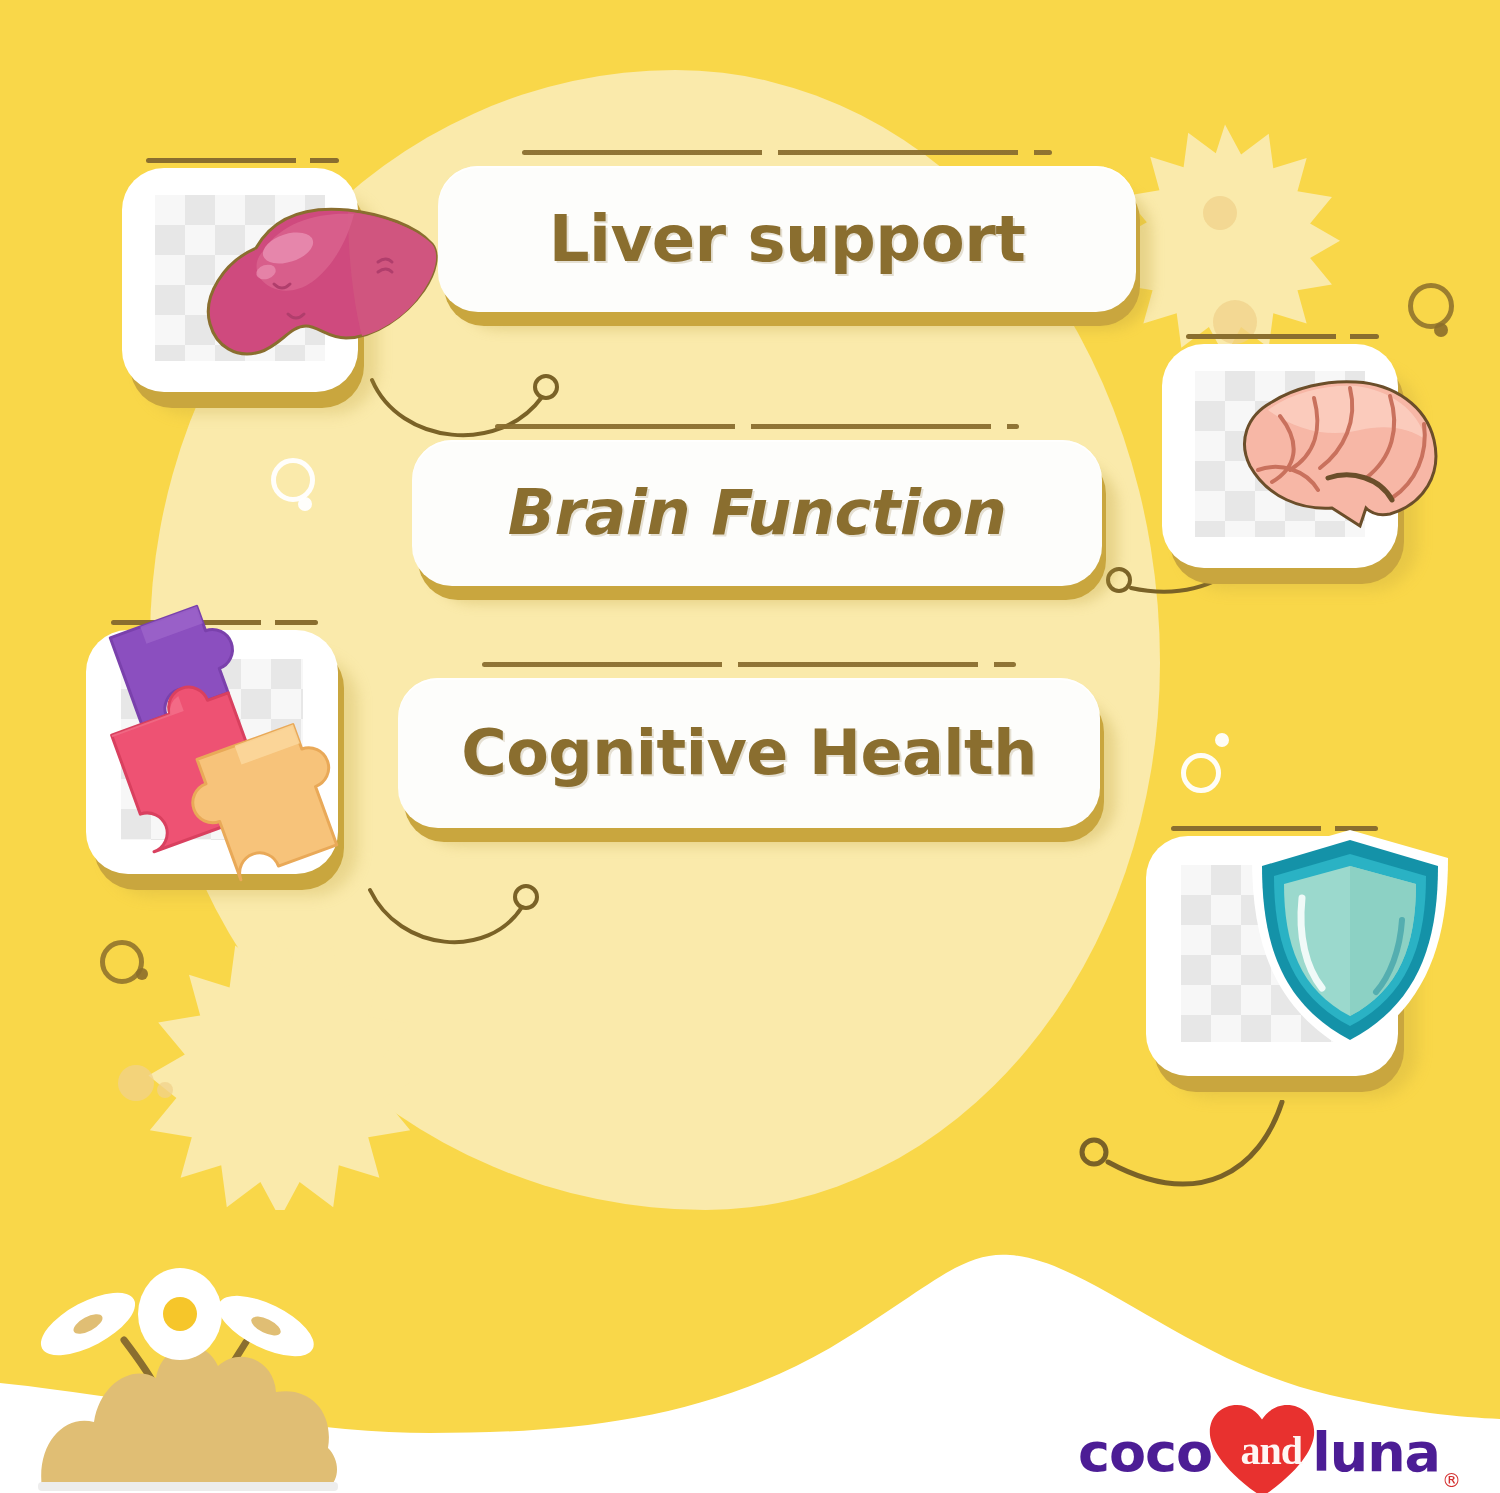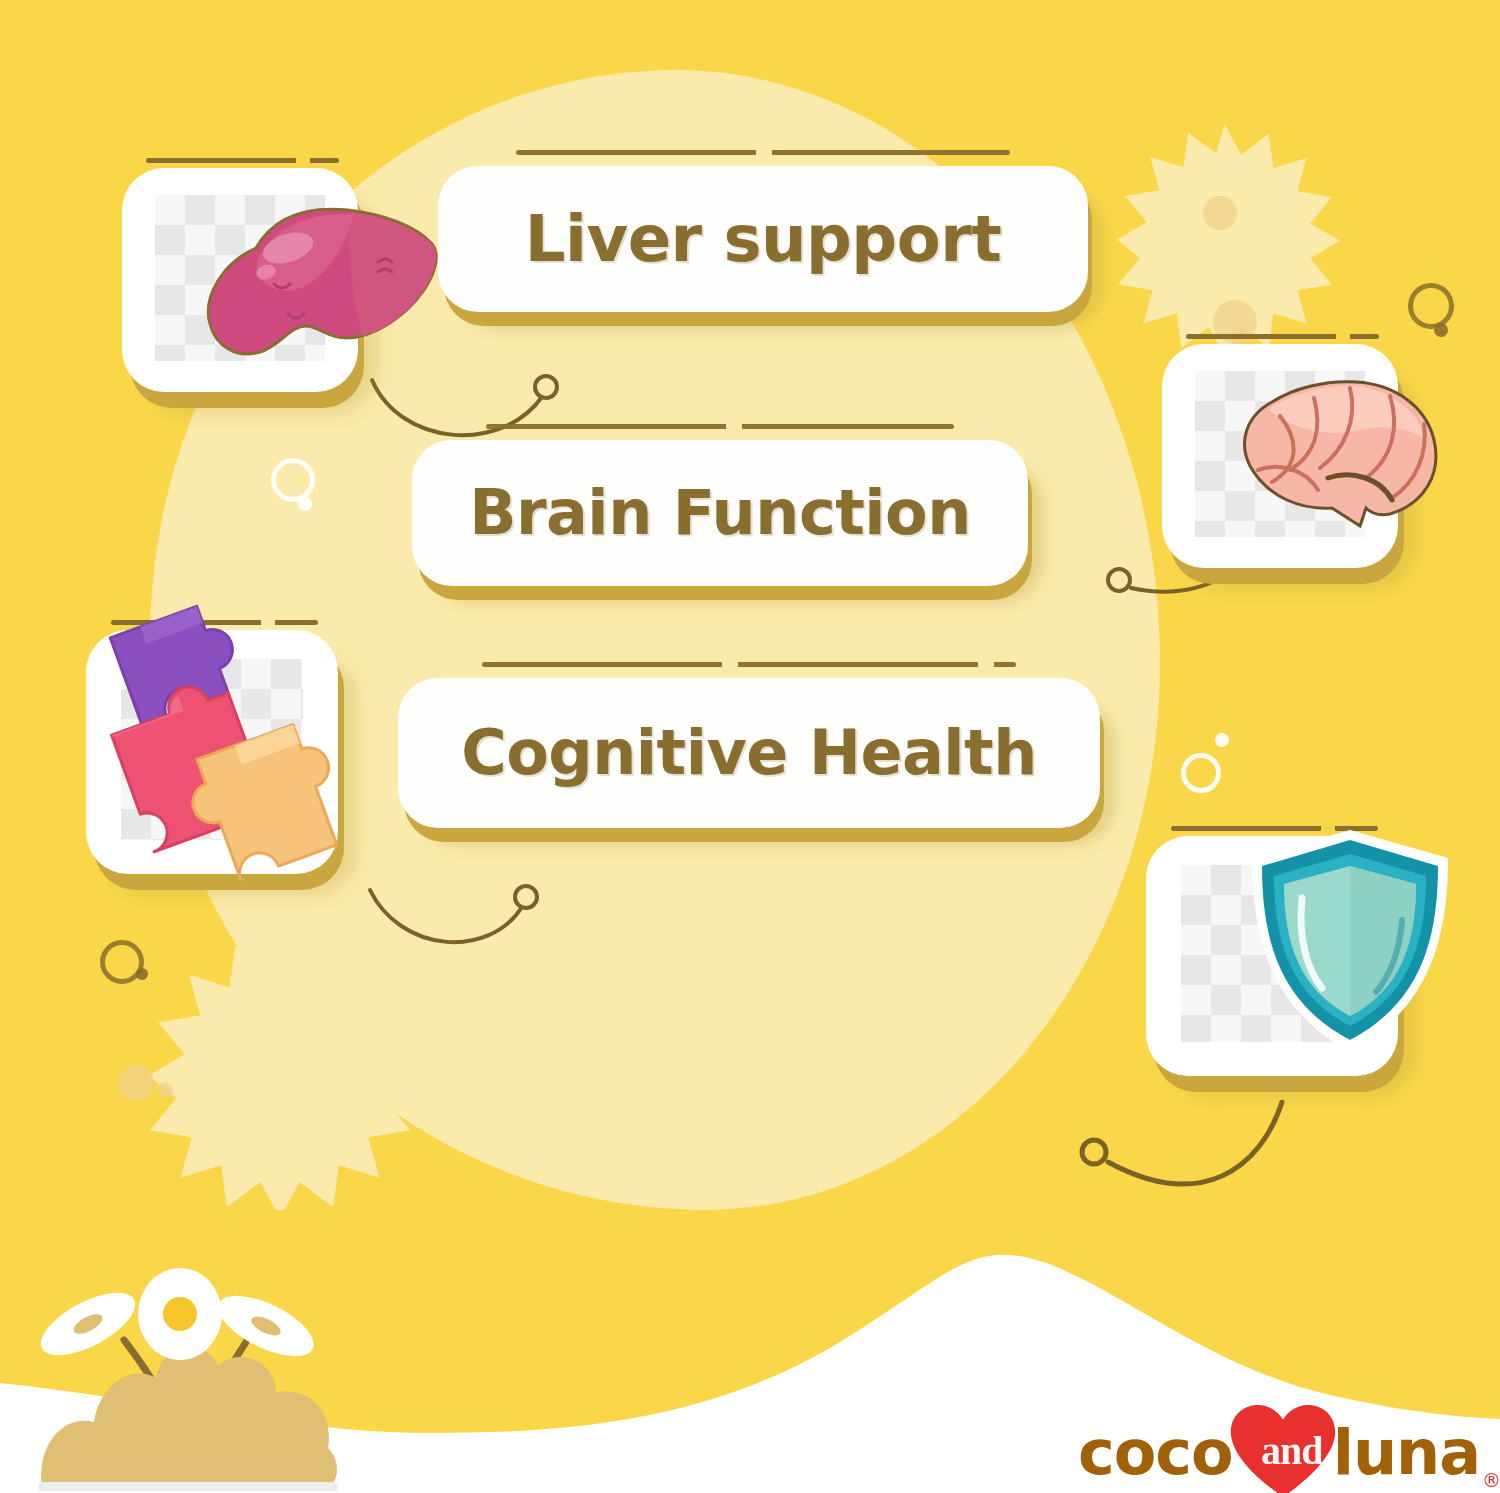--- a/index.html
+++ b/index.html
@@ -75,21 +75,21 @@
   .tile .ttopline{
     position:absolute;left:10%;top:-10px;width:82%;height:5px;border-radius:3px;
     background:repeating-linear-gradient(to right,#8A6E2F 0 150px,transparent 150px 164px);
   }
   .art{position:absolute;pointer-events:none;}
 
   
   .logo{position:absolute;display:flex;align-items:center;}
   .logo .word{
     font-family:"DejaVu Sans", sans-serif;font-weight:700;
-    color:#a16207;font-size:62px;letter-spacing:-1px;line-height:1;
+    color:#4c1d95;font-size:54px;letter-spacing:-1px;line-height:1;
   }
   .logo .heartwrap{position:relative;width:108px;height:96px;margin:0 -4px;}
   .logo .andtxt{
     position:absolute;left:18px;right:0;top:26px;text-align:center;
     font-family:Liberation Serif, serif;font-weight:700;
     color:#FFF6F3;font-size:40px;line-height:1;letter-spacing:-1px;
   }
   .logo .reg{
     font-family:"DejaVu Sans", sans-serif;font-size:19px;color:#D4302F;
     align-self:flex-end;margin-bottom:10px;margin-left:2px;
@@ -219,30 +219,30 @@
   <svg class="art" style="left:1236px;top:824px;width:230px;height:240px;" viewBox="0 0 230 240">
     <path d="M114 6 L 212 34 C 212 120, 190 186, 114 228 C 38 186, 16 120, 16 34 Z" fill="#FFFFFF"></path>
     <path d="M114 16 L 202 42 C 202 120, 182 180, 114 216 C 46 180, 26 120, 26 42 Z" fill="#1492A8"></path>
     <path d="M114 30 L 190 52 C 190 120, 172 172, 114 202 C 56 172, 38 120, 38 52 Z" fill="#2AB2C4"></path>
     <path d="M114 42 L 180 60 C 180 120, 164 166, 114 192 C 64 166, 48 120, 48 60 Z" fill="#9BD9CD"></path>
     <path d="M114 42 L 180 60 C 180 120, 164 166, 114 192 Z" fill="#8ACFC2" opacity=".85"></path>
     <path d="M66 74 C 62 112, 70 144, 86 164" fill="none" stroke="#FFFFFF" stroke-width="7" stroke-linecap="round" opacity=".85"></path>
     <path d="M166 96 C 164 126, 154 152, 140 168" fill="none" stroke="#1C8C9C" stroke-width="6" stroke-linecap="round" opacity=".5"></path>
   </svg>
 
-  <div class="pill" style="left:438px;top:166px;width:650px;height:146px;">
+  <div class="pill" style="left:438px;top:166px;width:650px;height:146px;padding-left:48px;">
     <div class="shadow"></div>
     <div class="base"></div>
     <div class="face">
       <span class="label" style="font-size:64px;">Liver support</span>
     </div>
     <div class="topline"></div>
   </div>
 
-  <div class="pill" style="left:412px;top:440px;width:616px;height:146px;">
+  <div class="pill" style="left:412px;top:440px;width:690px;height:146px;font-style:italic;">
     <div class="shadow"></div>
     <div class="base"></div>
     <div class="face">
       <span class="label" style="font-size:62px;">Brain Function</span>
     </div>
     <div class="topline"></div>
   </div>
 
   <div class="pill" style="left:398px;top:678px;width:702px;height:150px;border-radius:21px;">
     <div class="shadow"></div>

